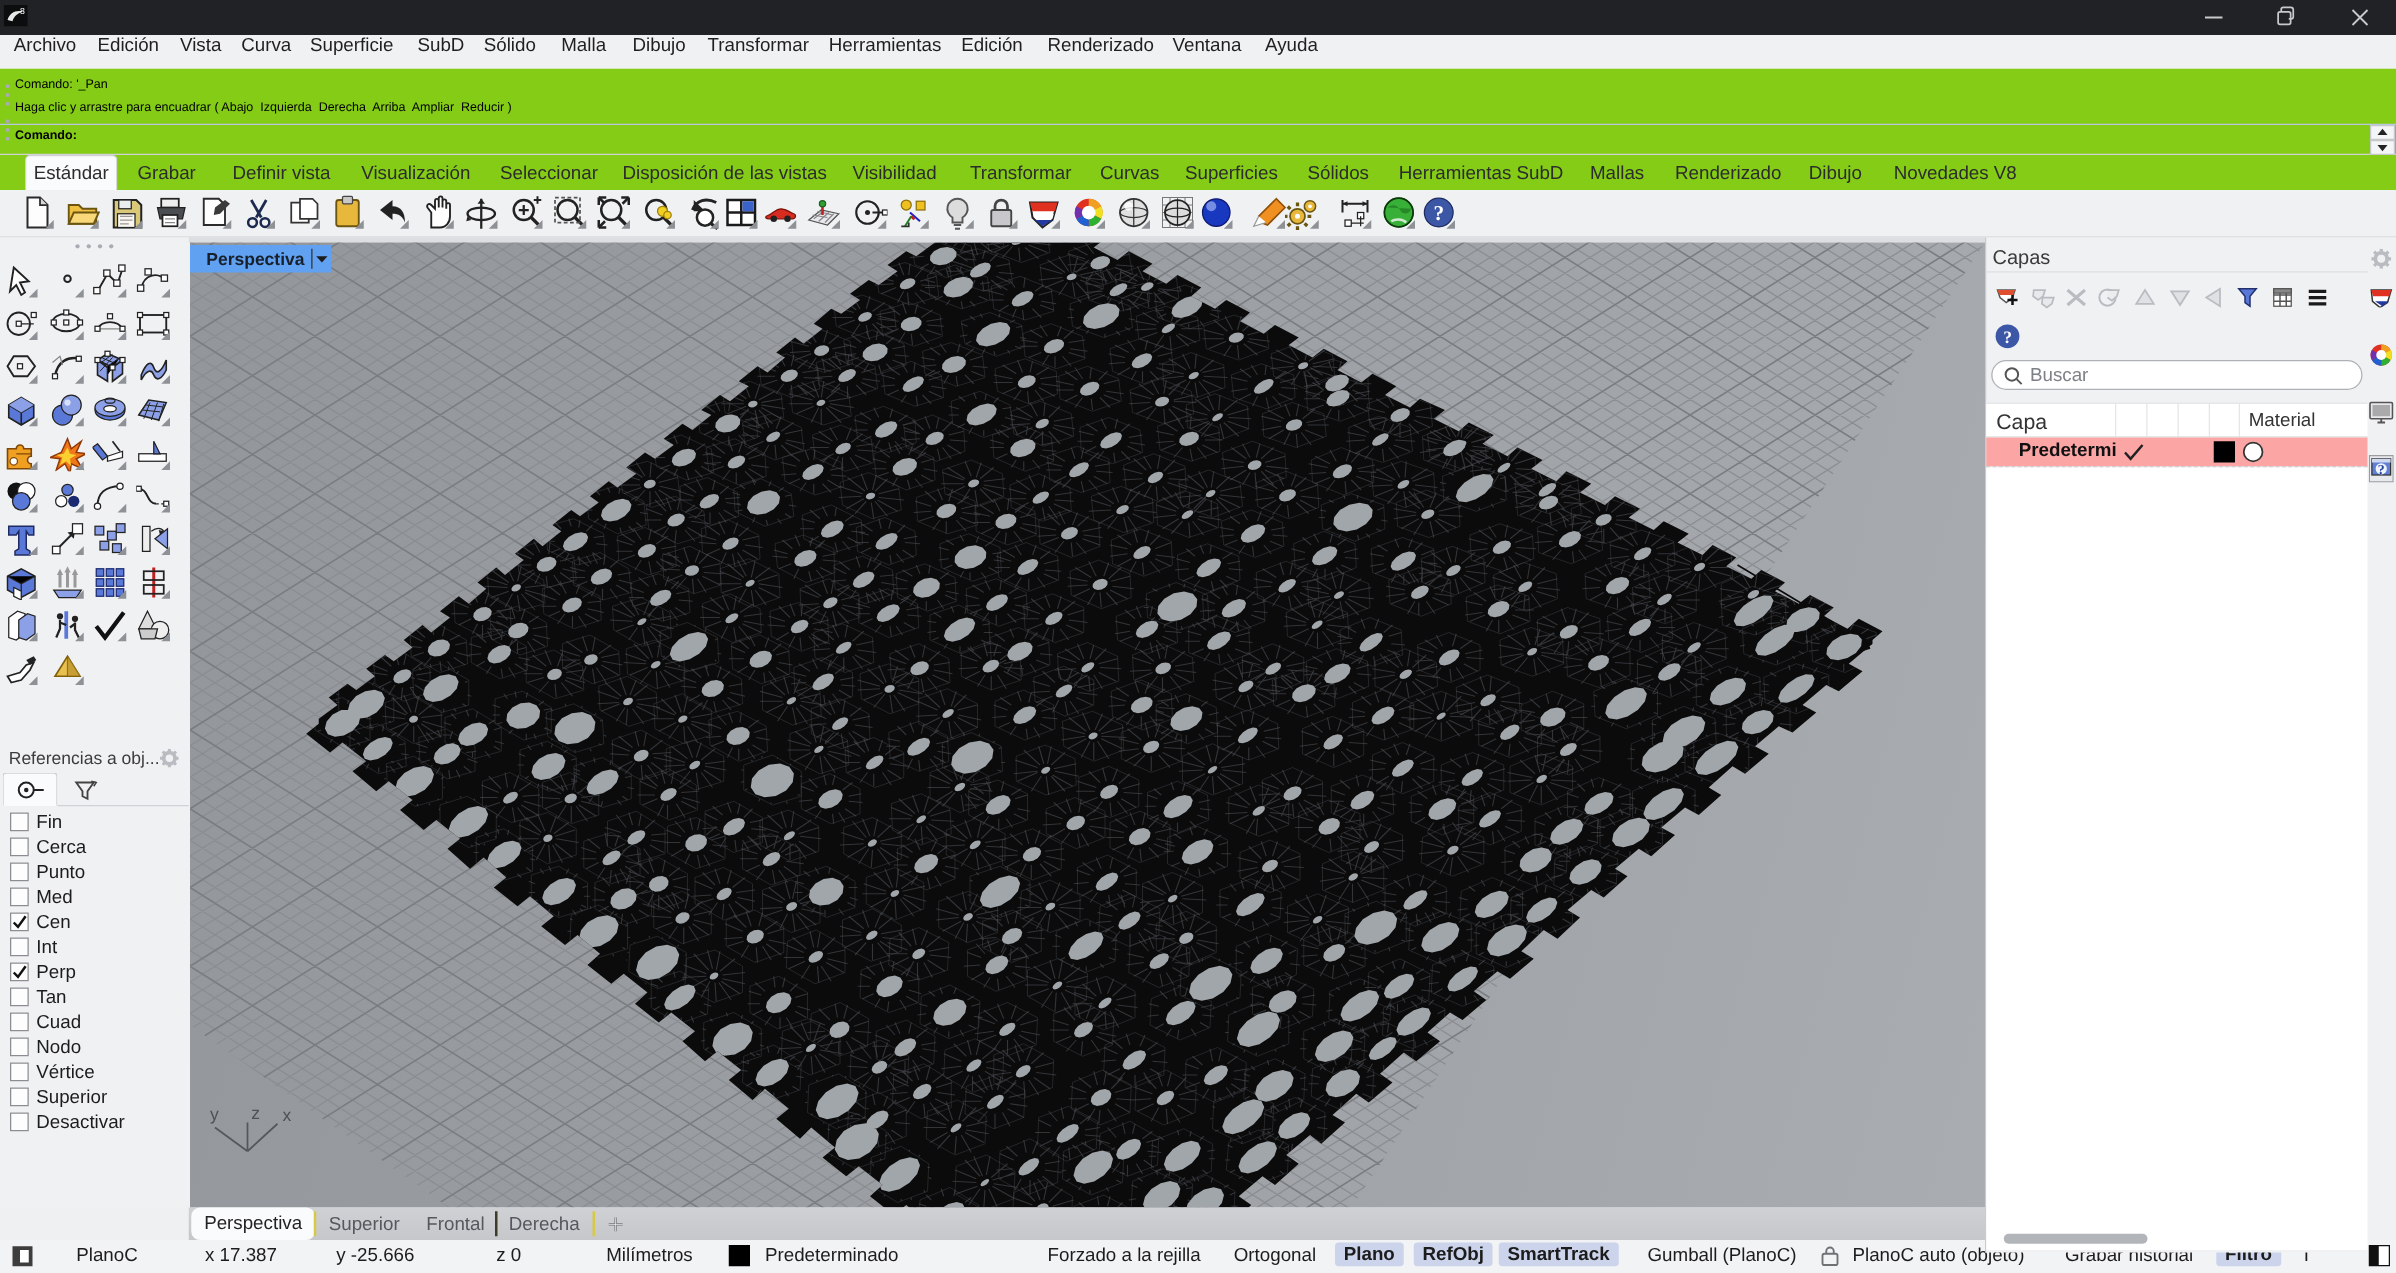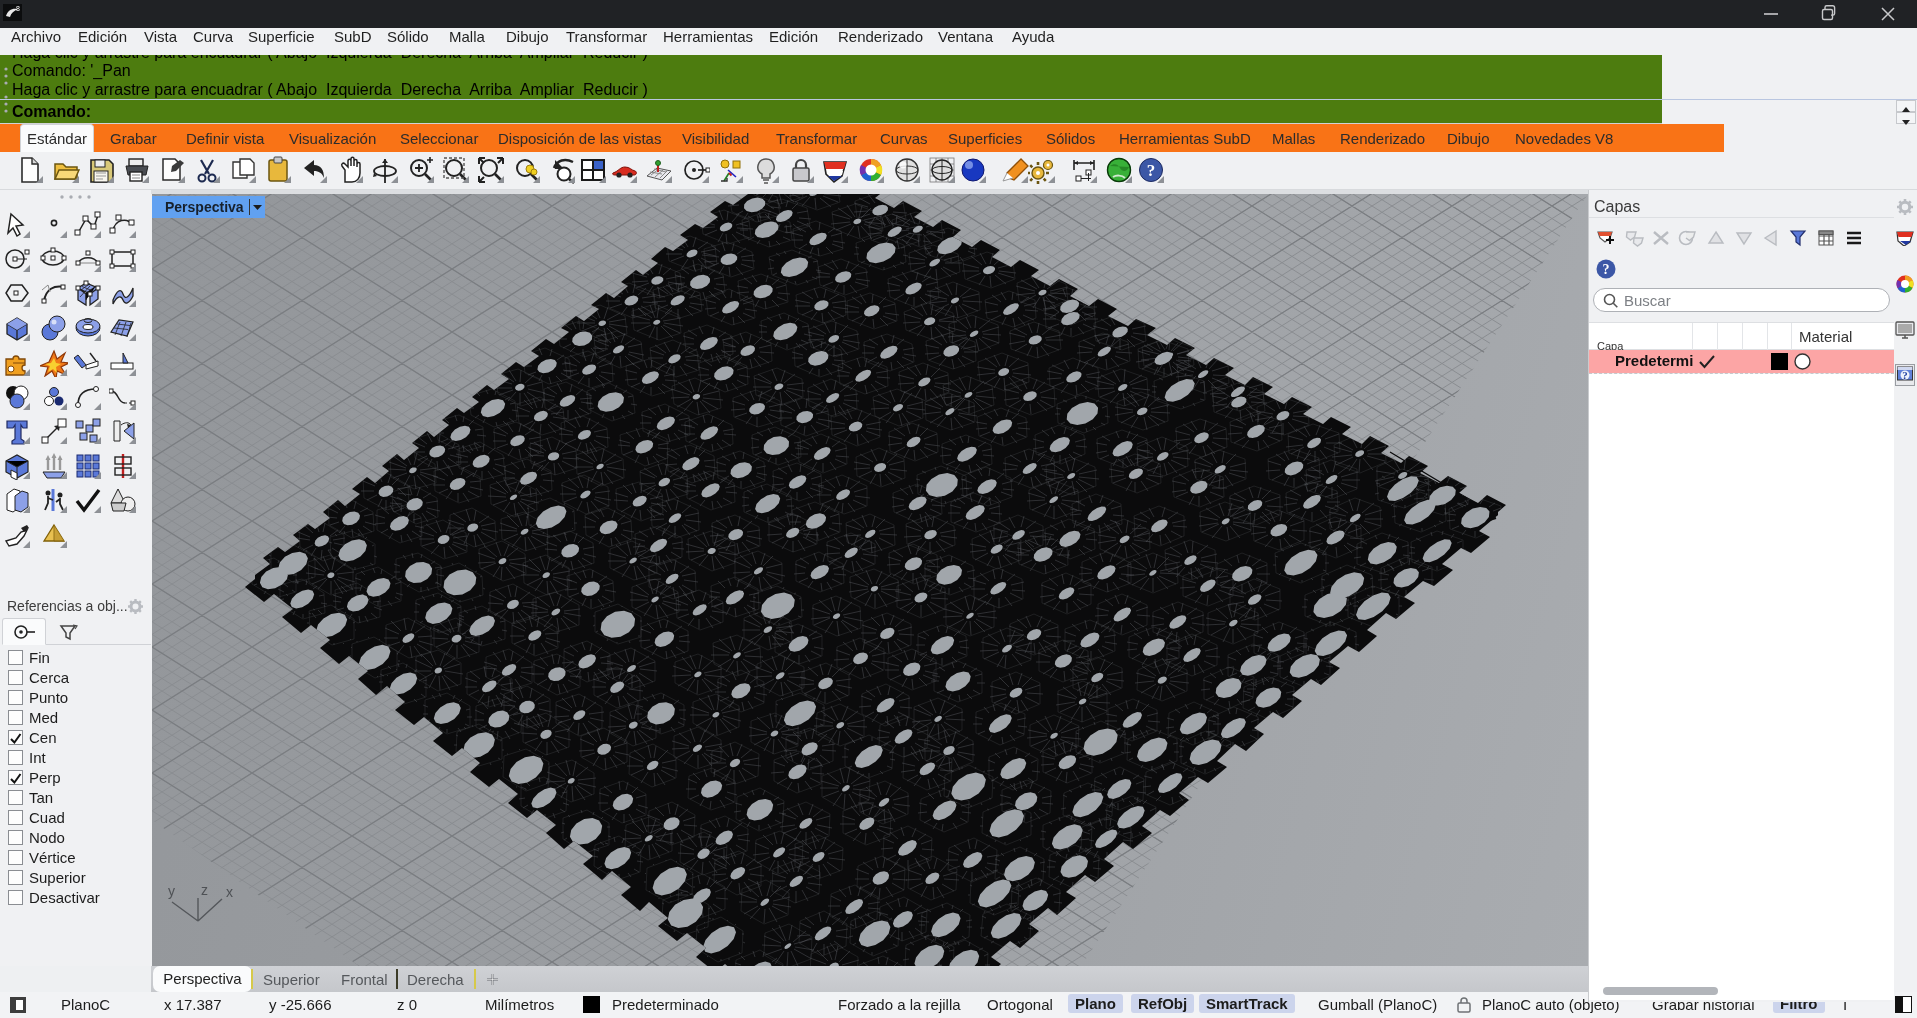--- a/index.html
+++ b/index.html
@@ -1,20 +1,20 @@
 <!DOCTYPE html>
 <html><head><meta charset="utf-8"><style>
 *{margin:0;padding:0;box-sizing:border-box}
 html,body{width:1917px;height:1018px;overflow:hidden;font-family:"Liberation Sans",sans-serif;background:#f0f1f3}
 .abs{position:absolute}
 #titlebar{left:0;top:0;width:1917px;height:28px;background:#202225;color:#cfd0d2;font-size:16.5px}
 #menubar{left:0;top:28px;width:1917px;height:27px;background:#f0f1f3;color:#1f1f1f;font-size:15px}
 #menubar span{position:absolute;top:0}
-#cmd{left:0;top:55px;width:1662px;height:69px;background:#4d7c0f;color:#000;font-size:16px;border-bottom:1px solid #d0d2d6}
-#tabrow{left:0;top:124px;width:1724px;height:28px;background:#f97316;font-size:15px;color:#2c2c2c}
+#cmd{left:0;top:55px;width:1917px;height:69px;background:#84cc16;color:#000;font-size:10px;border-bottom:1px solid #d0d2d6}
+#tabrow{left:0;top:124px;width:1917px;height:28px;background:#84cc16;font-size:15px;color:#2c2c2c}
 #tabrow span{position:absolute;top:6px}
 #toolbar{left:0;top:152px;width:1917px;height:38px;background:#f0f1f3;border-bottom:1px solid #d8dadd}
 #sidebar{left:0;top:190px;width:151px;height:776px;background:#f0f1f3}
 #viewport{left:152px;top:194px;width:1436px;height:772px;background:linear-gradient(105deg,#93969a 0%,#9b9ea2 45%,#a9acb0 100%);overflow:hidden}
 #vptop{left:151px;top:190px;width:1437px;height:4px;background:#dcdee1}
 #capas{left:1588px;top:190px;width:305px;height:812px;background:#f0f1f3;border-left:1px solid #c9cbce;z-index:3}
 #rightstrip{left:1893px;top:190px;width:24px;height:776px;background:#f0f1f3}
 #vptabs{left:151px;top:966px;width:1437px;height:26px;background:linear-gradient(#cfd1d5,#c5c7cb)}
 #vptabsL{left:0;top:966px;width:151px;height:26px;background:#eef0f2}
 #statusbar{left:0;top:992px;width:1917px;height:26px;background:#f2f3f5;color:#1c1c1c;font-size:15px}
@@ -736,21 +736,21 @@
       <text x="10" y="15" font-size="14" font-weight="bold" fill="#fff" text-anchor="middle" font-family="Liberation Serif">?</text>
     </svg>
 <div class="abs" style="left:4px;top:98px;width:297px;height:24px;background:#fff;border:1px solid #aeb1b6;border-radius:12px">
       <svg class="abs" style="left:9px;top:4px" width="16" height="16">
         <circle cx="6.5" cy="6.5" r="5" fill="none" stroke="#555" stroke-width="1.6"></circle>
         <path d="M10.3 10.3l4 4" stroke="#555" stroke-width="1.6"></path>
       </svg>
       <span class="abs" style="left:30px;top:3px;color:#7d8085;font-size:15px">Buscar</span>
     </div>
 <div class="abs" style="left:0;top:132px;width:305px;height:28px;background:#fff;border-top:1px solid #dddfe2;border-bottom:1px solid #dddfe2">
-      <span class="abs" style="left:8px;top:17px;font-size:11px;color:#333">Capa</span>
+      <span class="abs" style="left:8px;top:5px;font-size:17px;color:#333">Capa</span>
       <span class="abs" style="left:210px;top:5px;font-size:15px;color:#333">Material</span>
       <div class="abs" style="left:103px;top:0;width:1px;height:28px;background:#e3e5e8"></div>
       <div class="abs" style="left:128px;top:0;width:1px;height:28px;background:#e3e5e8"></div>
       <div class="abs" style="left:153px;top:0;width:1px;height:28px;background:#e3e5e8"></div>
       <div class="abs" style="left:178px;top:0;width:1px;height:28px;background:#e3e5e8"></div>
       <div class="abs" style="left:202px;top:0;width:1px;height:28px;background:#e3e5e8"></div>
     </div>
 <div class="abs" style="left:0;top:160px;width:305px;height:23px;background:#fca5a5">
       <span class="abs" style="left:26px;top:2px;font-size:15px;font-weight:bold;color:#111">Predetermi</span>
       <svg class="abs" style="left:109px;top:4px" width="18" height="15">

